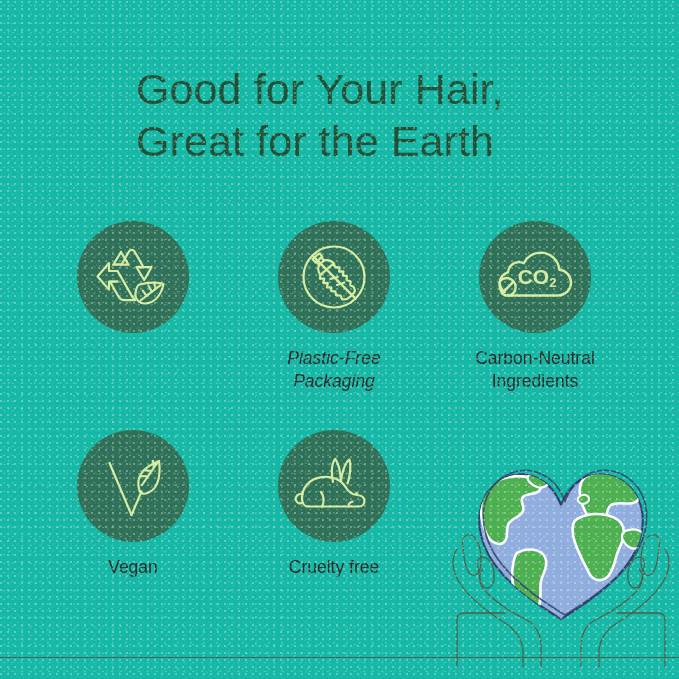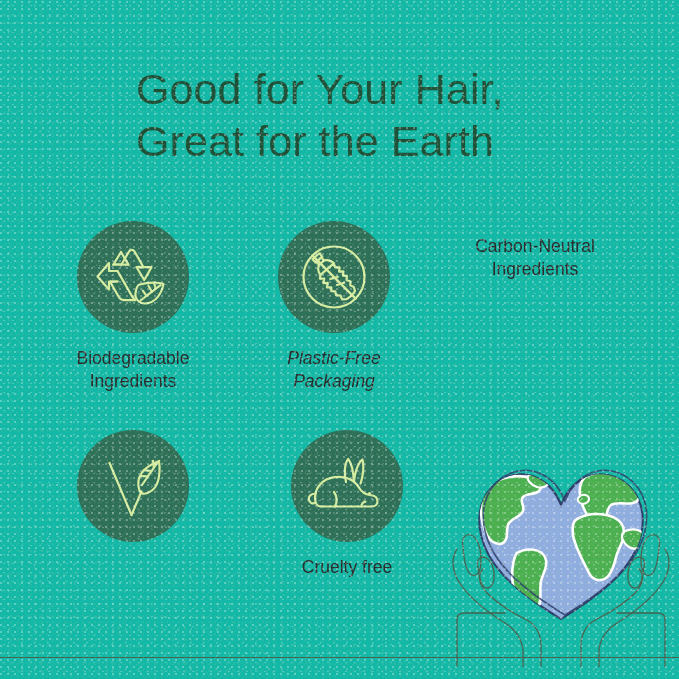--- a/index.html
+++ b/index.html
@@ -82,21 +82,21 @@
     white-space: pre-line;
     letter-spacing: 0;
   }
 
   
   #badge-0 { left: 48px;  top: 221px; }
   #badge-1 { left: 249px; top: 221px; font-style: italic; }
   #badge-2 { left: 450px; top: 221px; }
   
   #badge-3 { left: 48px;  top: 430px; }
-  #badge-4 { left: 262px; top: 430px; }
+  #badge-4 { left: 249px; top: 430px; }
 
   
   #earth-hands {
     position: absolute;
     left: 443px;
     top: 443px;
     width: 236px;
     height: 224px;
     z-index: 3;
   }
@@ -142,22 +142,20 @@
         <path d="M47.8 62.6 L55.0 75.2"></path>
         <path d="M55.0 75.2 L58.0 79.2"></path>
 
         <path d="M62.5 63.5 C77.0 59.5 86.5 63.0 86.5 63.0 C86.5 63.0 84.0 79.0 71.5 82.0 C62.5 84.2 57.5 78.0 58.6 71.5 C59.2 67.8 60.5 64.1 62.5 63.5 Z"></path>
         <path d="M83.5 64.2 L63.5 79.5"></path>
         <path d="M74.8 70.8 L71.5 64.8"></path>
         <path d="M69.5 74.8 L65.8 69.6"></path>
         <path d="M78.6 67.4 L77.0 61.8"></path>
       </svg>
     </div>
-    <div class="badge-label">Biodegradable
-Ingredients</div>
   </div>
 
   <div class="badge" id="badge-1">
     <div class="circle">
       <svg viewBox="0 0 112 112" fill="none" stroke="#d6eda0" stroke-width="2.2" stroke-linecap="round" stroke-linejoin="round">
 
         <circle cx="56" cy="56" r="30.5"></circle>
 
         <g transform="rotate(-41 56 56)">
 
@@ -179,20 +177,40 @@
         </g>
 
         <path d="M34.4 34.4 L77.6 77.6"></path>
       </svg>
     </div>
     <div class="badge-label">Plastic-Free
 Packaging</div>
   </div>
 
   <div class="badge" id="badge-2">
+    <div class="circle">
+      <svg viewBox="0 0 112 112" fill="none" stroke="#d6eda0" stroke-width="2.4" stroke-linecap="round" stroke-linejoin="round">
+
+        <path d="M28.5 74.5 L78.5 74.5
+                 C86.4 74.5 92.0 68.6 92.0 61.6
+                 C92.0 54.9 86.9 49.3 80.2 48.8
+                 C79.6 39.2 71.5 31.6 61.7 31.6
+                 C54.2 31.6 47.7 36.0 44.8 42.3
+                 C43.3 41.5 41.6 41.1 39.8 41.1
+                 C34.0 41.1 29.3 45.6 29.0 51.3
+                 C24.3 52.5 20.8 56.7 20.8 61.8
+                 C20.8 65.6 22.8 69.0 25.8 71.0"></path>
+
+        <path d="M20.6 62.5 C20.6 62.5 20.0 73.4 27.6 74.5 C33.0 75.3 36.6 71.0 36.6 66.2
+                 C36.6 60.0 31.2 56.4 26.2 57.2 C22.8 57.8 20.6 59.6 20.6 62.5 Z"></path>
+        <path d="M34.4 60.8 L23.0 72.4"></path>
+
+        <text x="58" y="63" text-anchor="middle" font-family="'Liberation Sans', sans-serif" font-size="21" font-weight="700" fill="#d6eda0" stroke="none">CO<tspan font-size="13" dy="3">2</tspan></text>
+      </svg>
+    </div>
     <div class="badge-label">Carbon-Neutral
 Ingredients</div>
   </div>
 
   <div class="badge" id="badge-3">
     <div class="circle">
       <svg viewBox="0 0 112 112" fill="none" stroke="#d6eda0" stroke-width="2.2" stroke-linecap="round" stroke-linejoin="round">
 
         <path d="M32.5 33.0 L54.5 85.0"></path>
 
@@ -201,20 +219,21 @@
         <path d="M62.5 60.5 C58.5 48.5 63.5 38.5 82.0 31.0 C82.0 31.0 85.5 52.5 75.0 60.5
                  C69.5 64.6 64.2 65.0 62.5 60.5 Z"></path>
 
         <path d="M80.0 33.2 L65.0 55.0"></path>
 
         <path d="M74.5 41.0 L66.8 40.2"></path>
         <path d="M70.8 46.4 L63.8 46.0"></path>
         <path d="M76.8 37.0 L76.0 30.8"></path>
       </svg>
     </div>
+    <div class="badge-label">Vegan</div>
   </div>
 
   <div class="badge" id="badge-4">
     <div class="circle">
       <svg viewBox="0 0 112 112" fill="none" stroke="#d6eda0" stroke-width="2.2" stroke-linecap="round" stroke-linejoin="round">
 
         <path d="M24.0 68.0
                  C24.0 58.0 31.0 49.0 43.5 47.2
                  C54.0 45.7 63.0 49.5 67.5 57.0
                  C70.5 62.0 74.0 64.5 79.0 65.0

